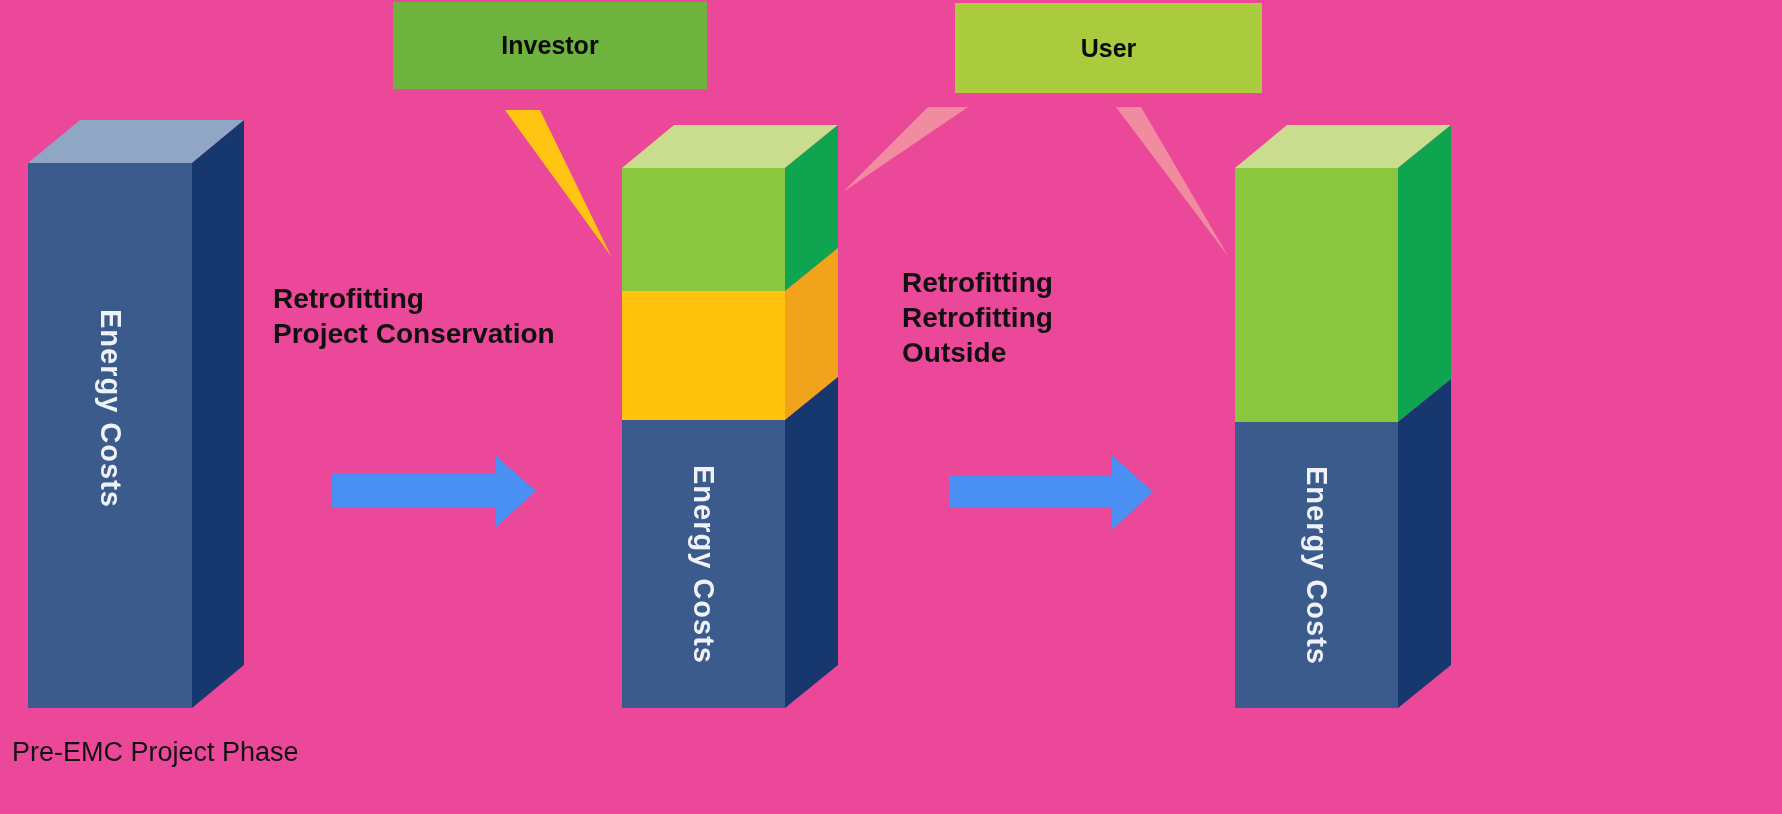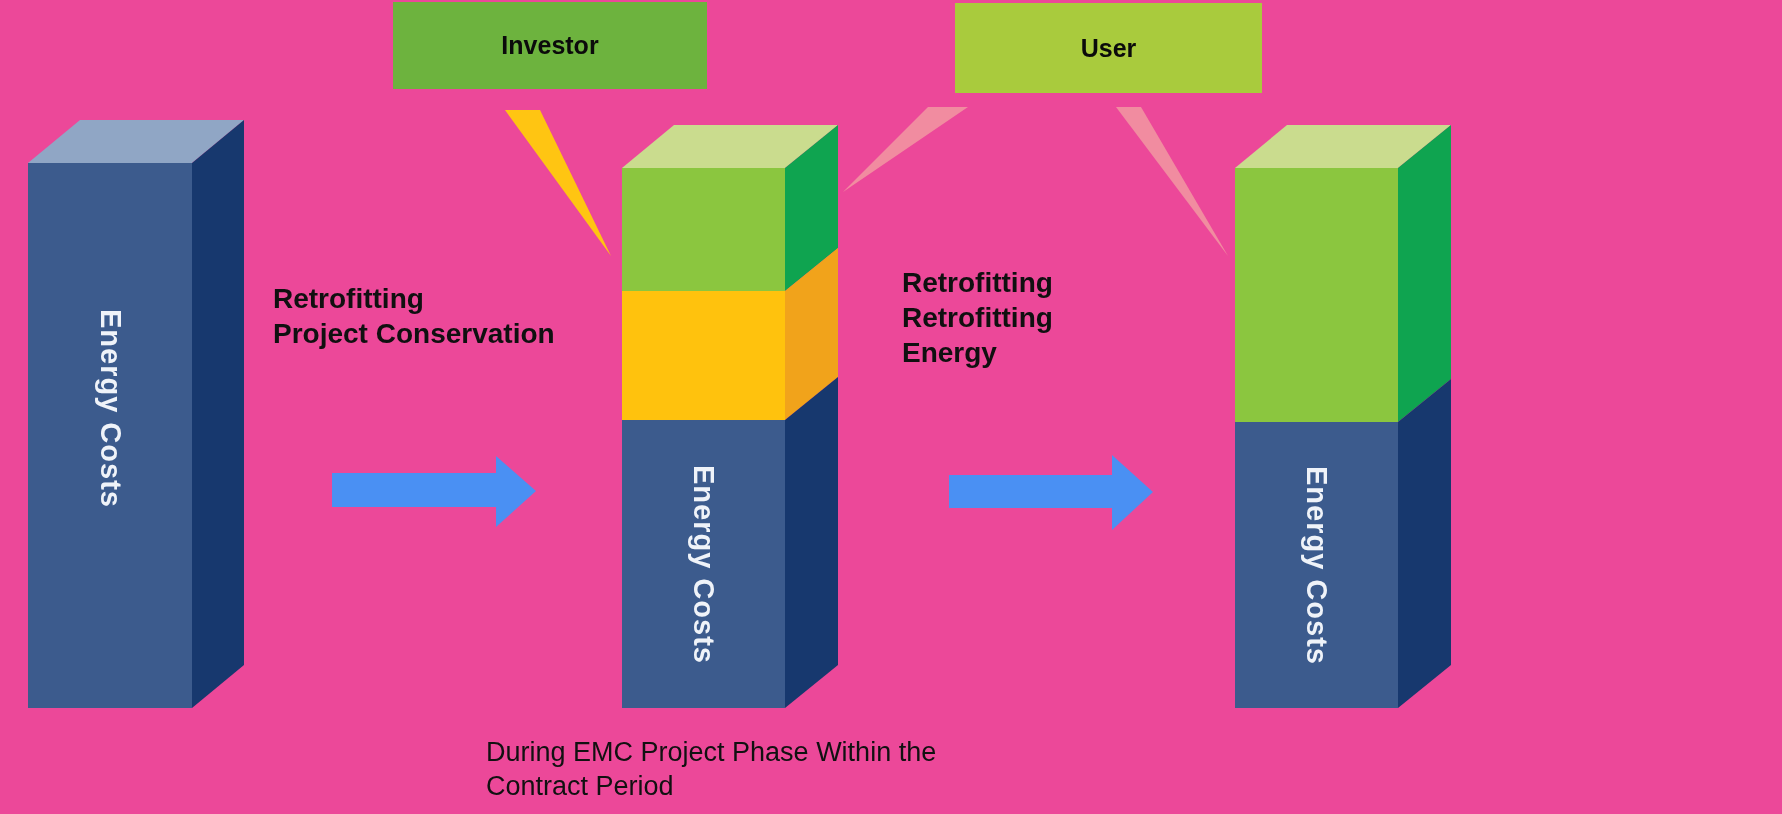--- a/index.html
+++ b/index.html
@@ -90,25 +90,24 @@
     <span>User</span>
   </div>
 
   <div class="arrow-label" id="al-1">
     <span>Retrofitting</span>
     <span>Project Conservation</span>
   </div>
   <div class="arrow-label" id="al-2">
     <span>Retrofitting</span>
     <span>Retrofitting</span>
-    <span>Energy</span>
+    <span>Outside</span>
   </div>
 
   <div class="bar-label" id="bl-pre">Energy Costs</div>
   <div class="bar-label" id="bl-during">Energy Costs</div>
   <div class="bar-label" id="bl-post">Energy Costs</div>
 
-  <div class="caption" id="cap-during">
-    <span>During EMC Project Phase Within the</span>
-    <span>Contract Period</span>
+  <div class="caption" id="cap-pre">
+    <span>Pre-EMC Project Phase</span>
   </div>
 
 </div>
 
 </body></html>

